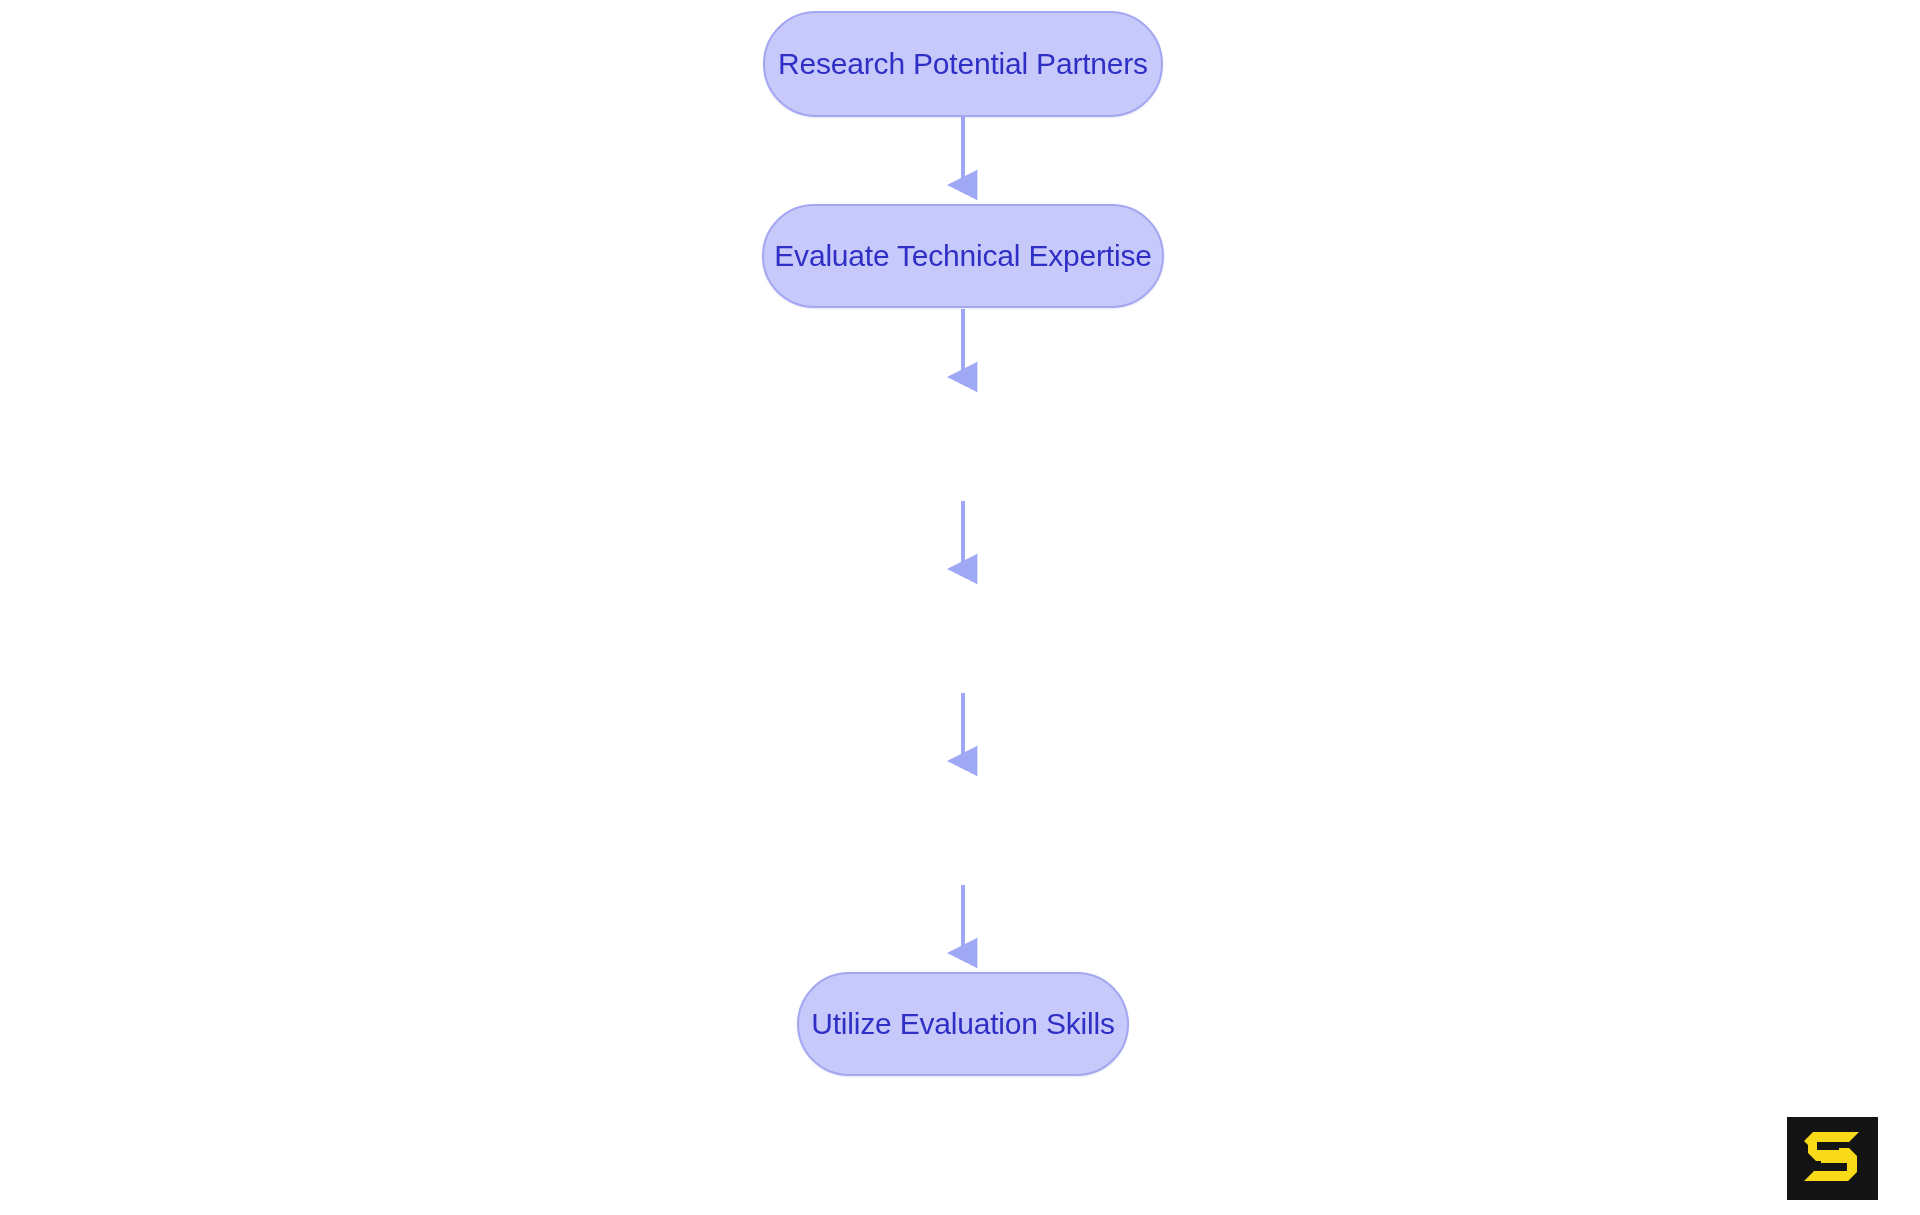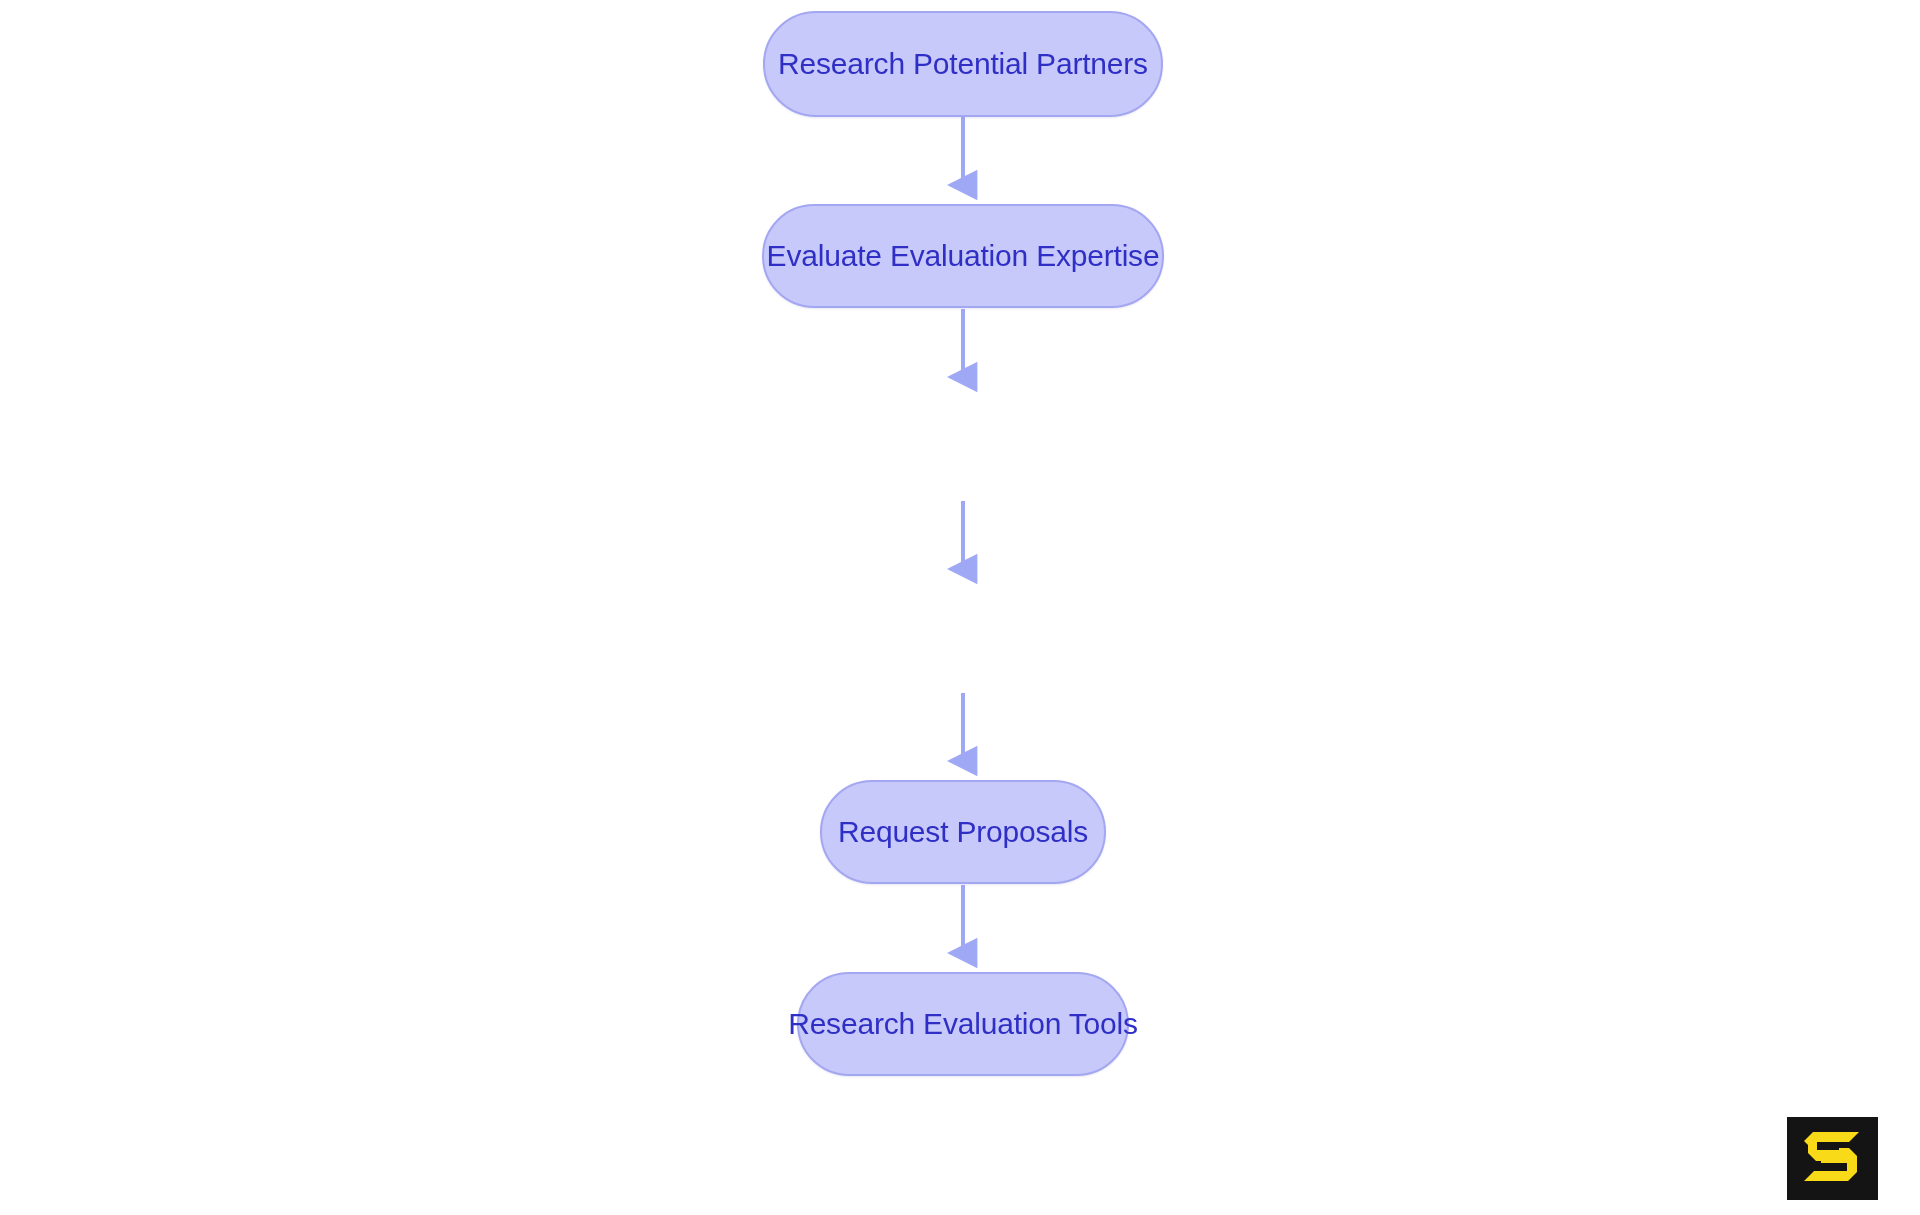--- a/index.html
+++ b/index.html
@@ -97,31 +97,28 @@
     <g>
       <line x1="963" y1="885" x2="963" y2="953" stroke="#9fa8f5" stroke-width="4" marker-end="url(#arrowhead)"></line>
     </g>
   </svg>
 
   <div class="node" id="node-n1" style="width: 400px; height: 106px; left: 763px; top: 11px;">
     <span class="node-label">Research Potential Partners</span>
   </div>
 
   <div class="node" id="node-n2" style="width: 402px; height: 104px; left: 762px; top: 204px;">
-    <span class="node-label">Evaluate Evaluation Expertise</span>
+    <span class="node-label">Evaluate Technical Expertise</span>
   </div>
 
 
 
-  <div class="node" id="node-n5" style="width: 286px; height: 104px; left: 820px; top: 780px;">
-    <span class="node-label">Request Proposals</span>
-  </div>
 
   <div class="node" id="node-n6" style="width: 332px; height: 104px; left: 797px; top: 972px;">
-    <span class="node-label">Research Evaluation Tools</span>
+    <span class="node-label">Utilize Evaluation Skills</span>
   </div>
 
   <div id="brand-logo">
     <svg viewBox="0 0 91 83" xmlns="http://www.w3.org/2000/svg" aria-hidden="true">
       <g>
         <path d="M 17 24 L 26 15 L 72 15 L 62 25 L 30 25 L 30 33 L 56 33 L 56 44 L 29 44 L 21 36 L 21 28 Z" fill="#f8da19"></path>
         <path d="M 52 31 L 62 31 L 70 39 L 70 55 L 61 64 L 17 64 L 27 54 L 60 54 L 60 46 L 34 46 L 34 36 L 52 36 Z" fill="#f8da19"></path>
       </g>
     </svg>
   </div>

